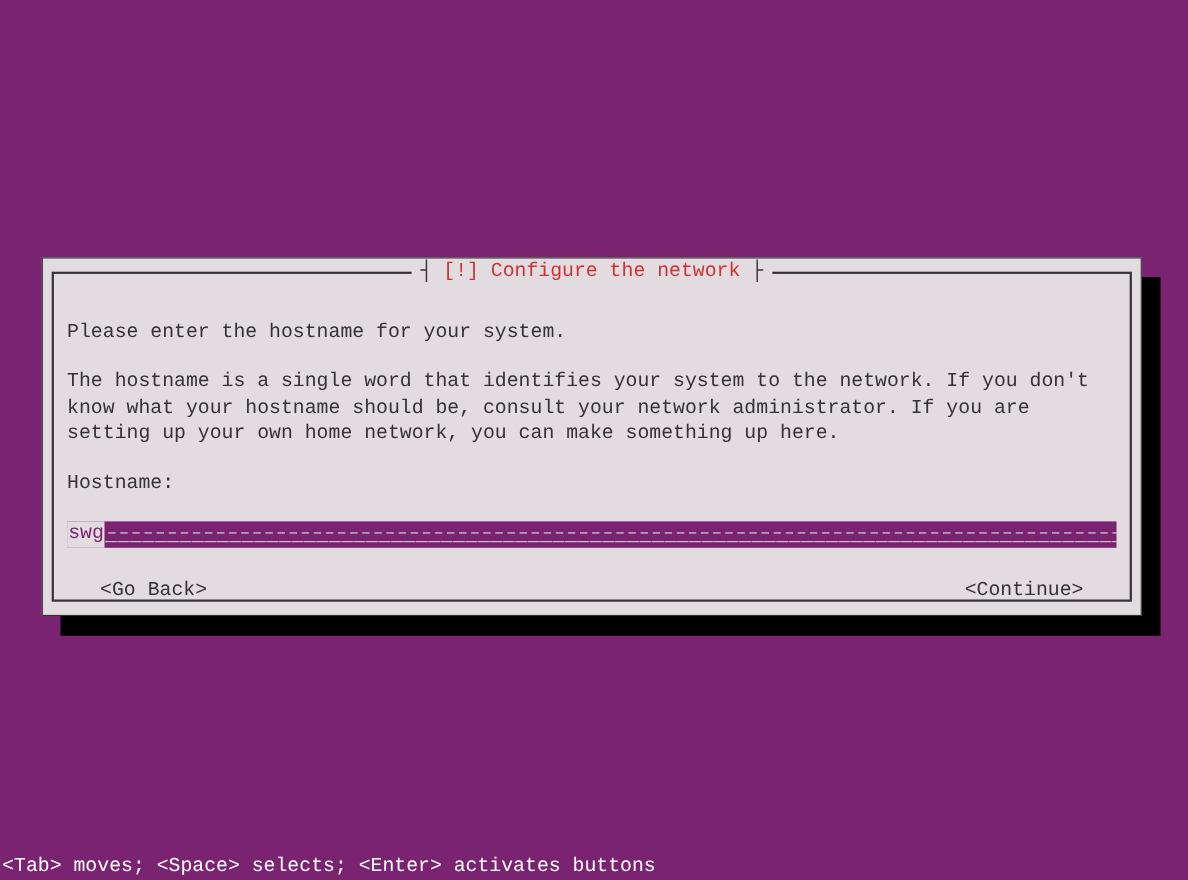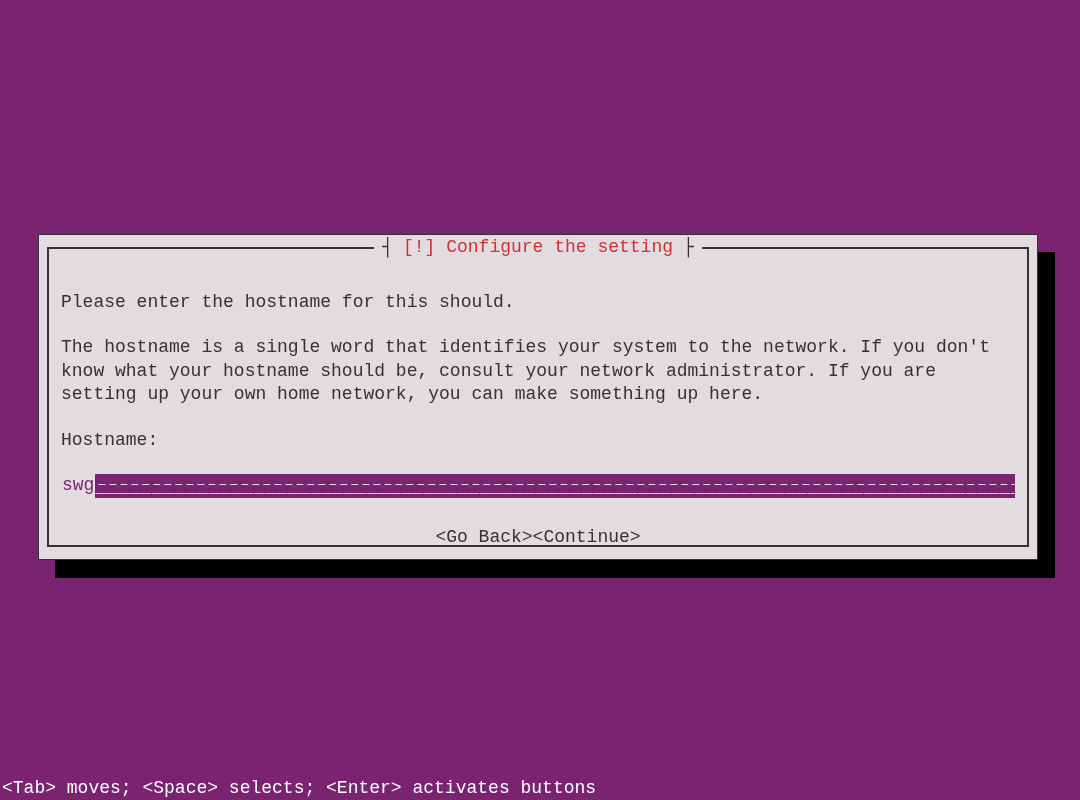--- a/index.html
+++ b/index.html
@@ -113,21 +113,21 @@
       position: absolute;
       left: 0;
       bottom: -14px;
       letter-spacing: 0.5px;
       white-space: nowrap;
       overflow: hidden;
       width: 100%;
     }
     .button-row {
       display: flex;
-      justify-content: center;
+      justify-content: space-between;
       padding: 0 30px;
       margin-top: 8px;
     }
     .tui-button {
       color: #333333;
       cursor: pointer;
     }
     .footer-hint {
       position: absolute;
       left: 2px;
@@ -138,25 +138,25 @@
   </style>
 </head>
 <body>
 
 <div class="dialog-shadow"></div>
 
 <div class="dialog">
   <div class="inner-border">
     <div class="title-wrap">
       <span class="title-bracket">┤</span>
-      <span class="title-text">[!] Configure the setting</span>
+      <span class="title-text">[!] Configure the network</span>
       <span class="title-bracket">├</span>
     </div>
     <div class="content">
-      <div class="paragraph">Please enter the hostname for this should.</div>
+      <div class="paragraph">Please enter the hostname for your system.</div>
       <div class="paragraph">The hostname is a single word that identifies your system to the network. If you don't know what your hostname should be, consult your network administrator. If you are setting up your own home network, you can make something up here.</div>
       <div class="label">Hostname:</div>
       <div class="input-field">
         <span class="input-text">swg</span>
         <span class="input-remainder"></span>
       </div>
       <div class="button-row">
         <span class="tui-button">&lt;Go Back&gt;</span>
         <span class="tui-button">&lt;Continue&gt;</span>
       </div>

